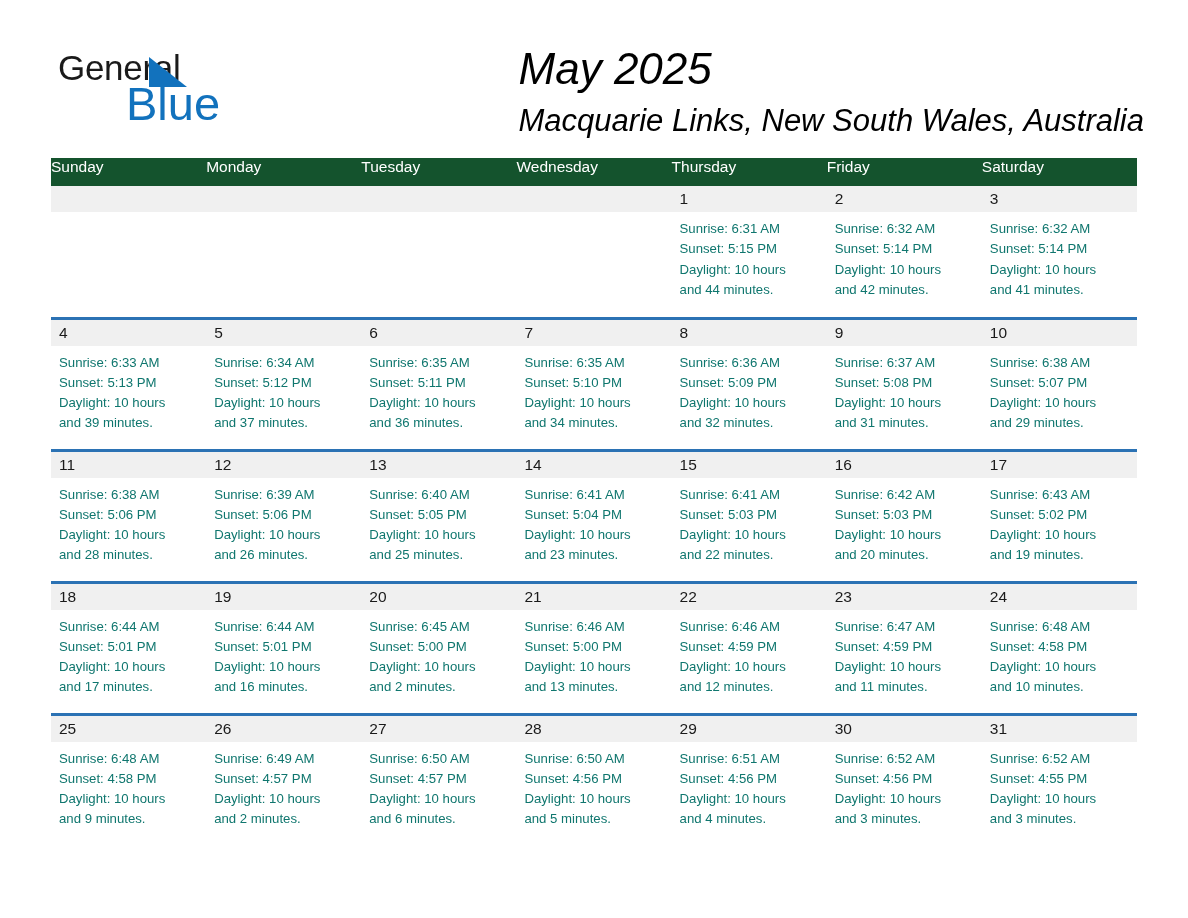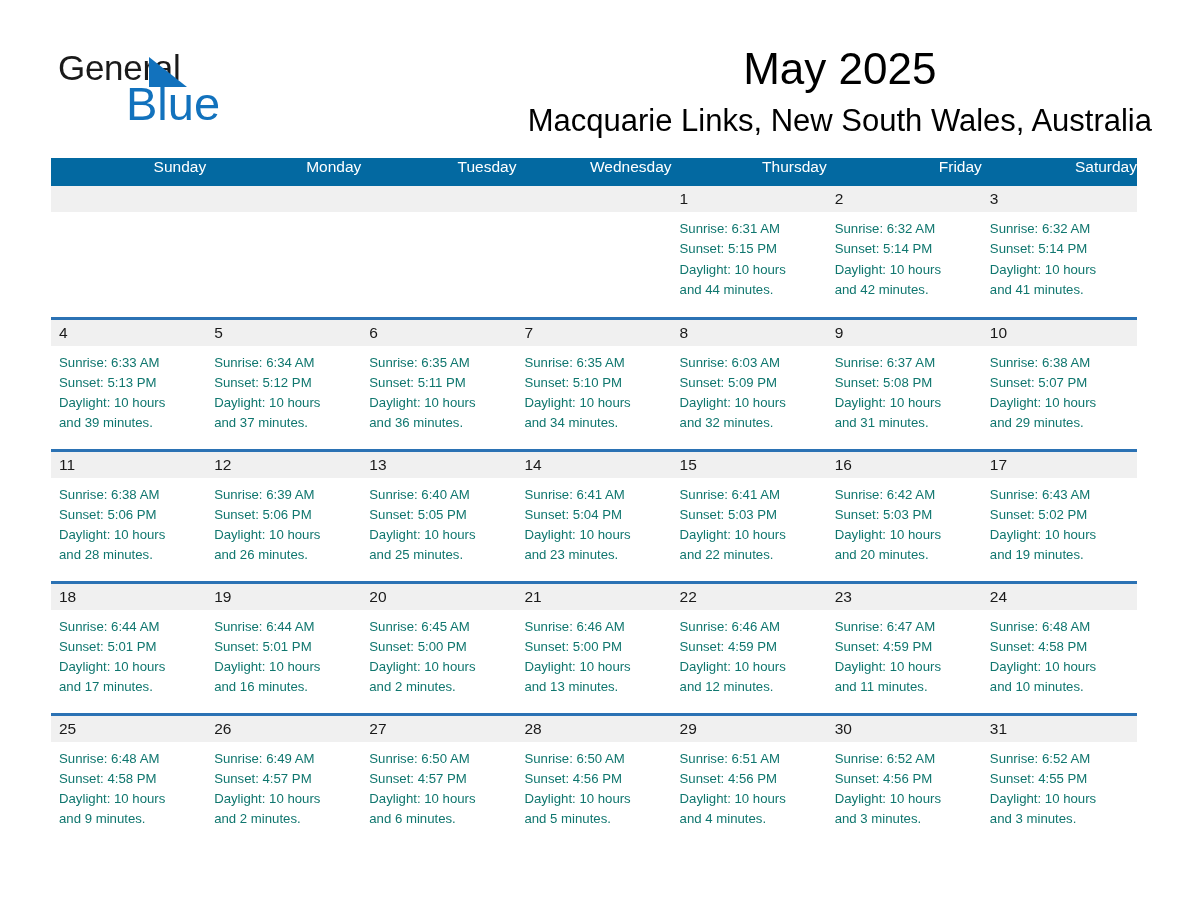--- a/index.html
+++ b/index.html
@@ -61,23 +61,24 @@
     left: 68px;
     top: 36px;
     font-size: 47px;
     line-height: 40px;
     color: #1272bd;
     font-weight: 400;
   }
 
   .title-block {
     position: absolute;
-    right: 36px;
+    right: 44px;
     top: 42px;
-    text-align: center;
+    text-align: left;
+    font-style: italic;
   }
   .cal-title {
     font-size: 44px;
     line-height: 54px;
     font-weight: 400;
     color: #000;
     letter-spacing: 0px;
   }
   .cal-subtitle {
     margin-top: 10px;
@@ -95,25 +96,25 @@
     width: 1086px;
     border-collapse: collapse;
     table-layout: fixed;
   }
   .calendar th, .calendar td {
     padding: 0;
     margin: 0;
     vertical-align: top;
   }
   .dow {
-    background: #0369a1;
+    background: #14532d;
     color: #ffffff;
     font-size: 15.5px;
     font-weight: 400;
-    text-align: right;
+    text-align: left;
     height: 28px;
     padding: 4px 0 4px 8px;
     box-sizing: border-box;
   }
   .daycell {
     width: 155.14px;
     background: #ffffff;
     border-top: 3px solid #2b72b4;
     height: 132px;
     box-sizing: border-box;
@@ -275,21 +276,21 @@
             <div class="daybody">
               <div>Sunrise: 6:35 AM</div>
               <div>Sunset: 5:10 PM</div>
               <div class="dl">Daylight: 10 hours</div>
               <div class="dl">and 34 minutes.</div>
             </div>
           </td>
           <td class="daycell">
             <div class="daynum-band">8</div>
             <div class="daybody">
-              <div>Sunrise: 6:03 AM</div>
+              <div>Sunrise: 6:36 AM</div>
               <div>Sunset: 5:09 PM</div>
               <div class="dl">Daylight: 10 hours</div>
               <div class="dl">and 32 minutes.</div>
             </div>
           </td>
           <td class="daycell">
             <div class="daynum-band">9</div>
             <div class="daybody">
               <div>Sunrise: 6:37 AM</div>
               <div>Sunset: 5:08 PM</div>

